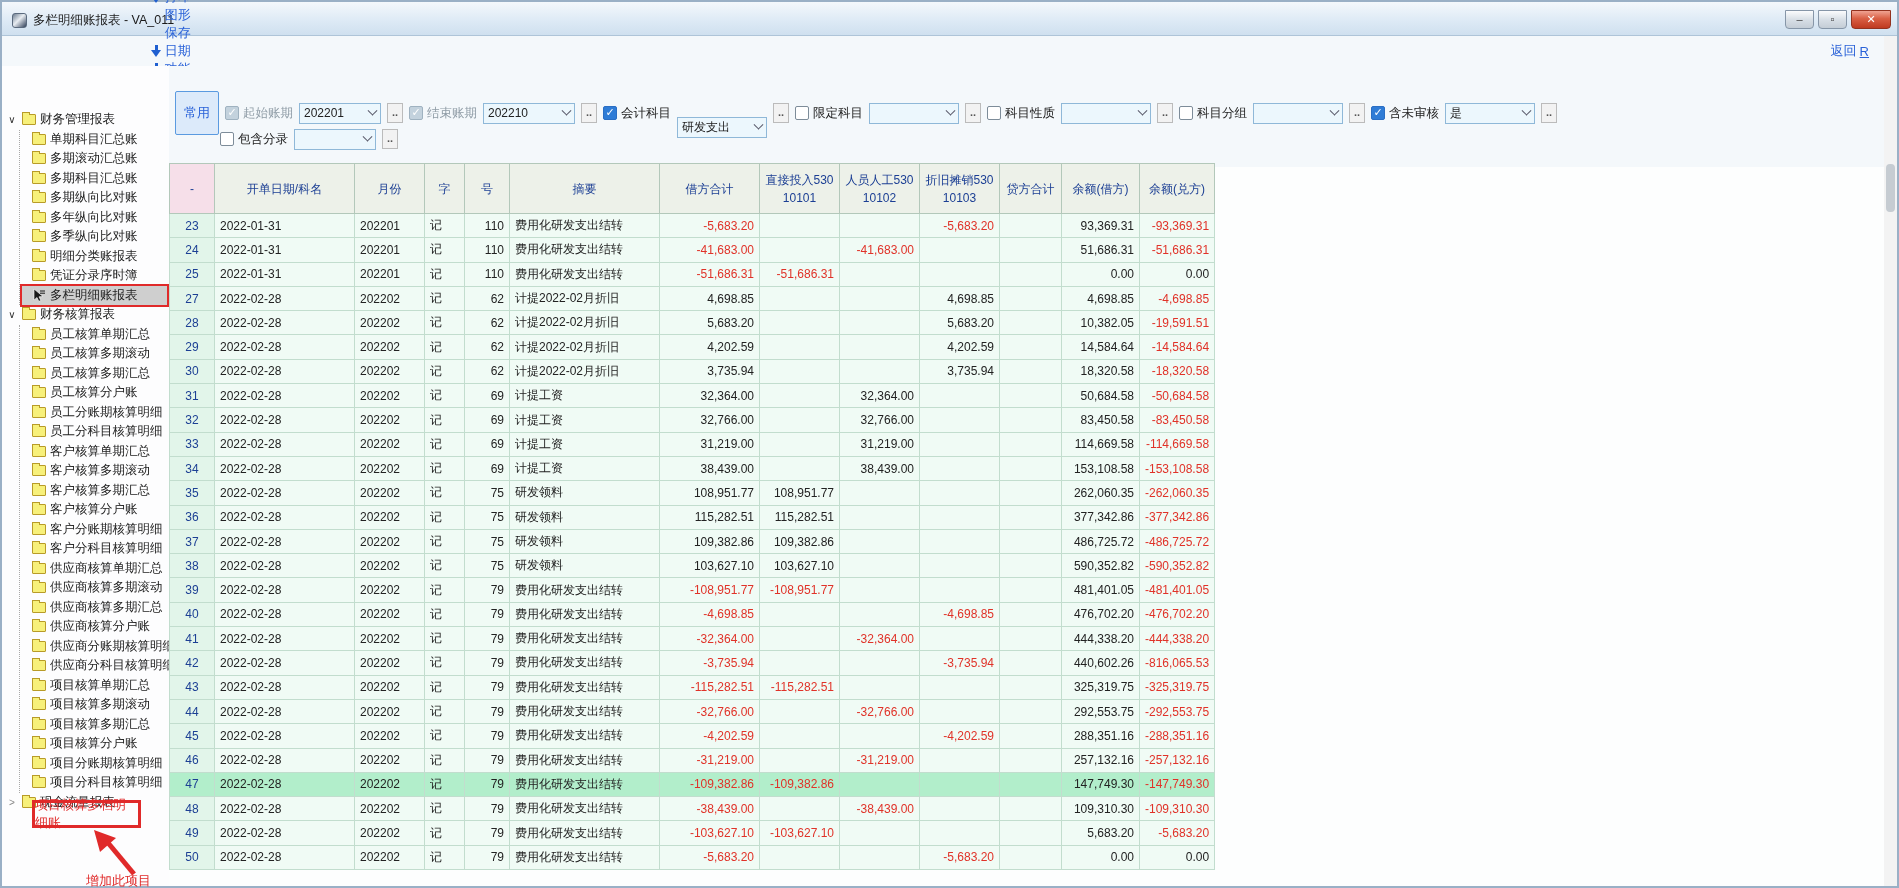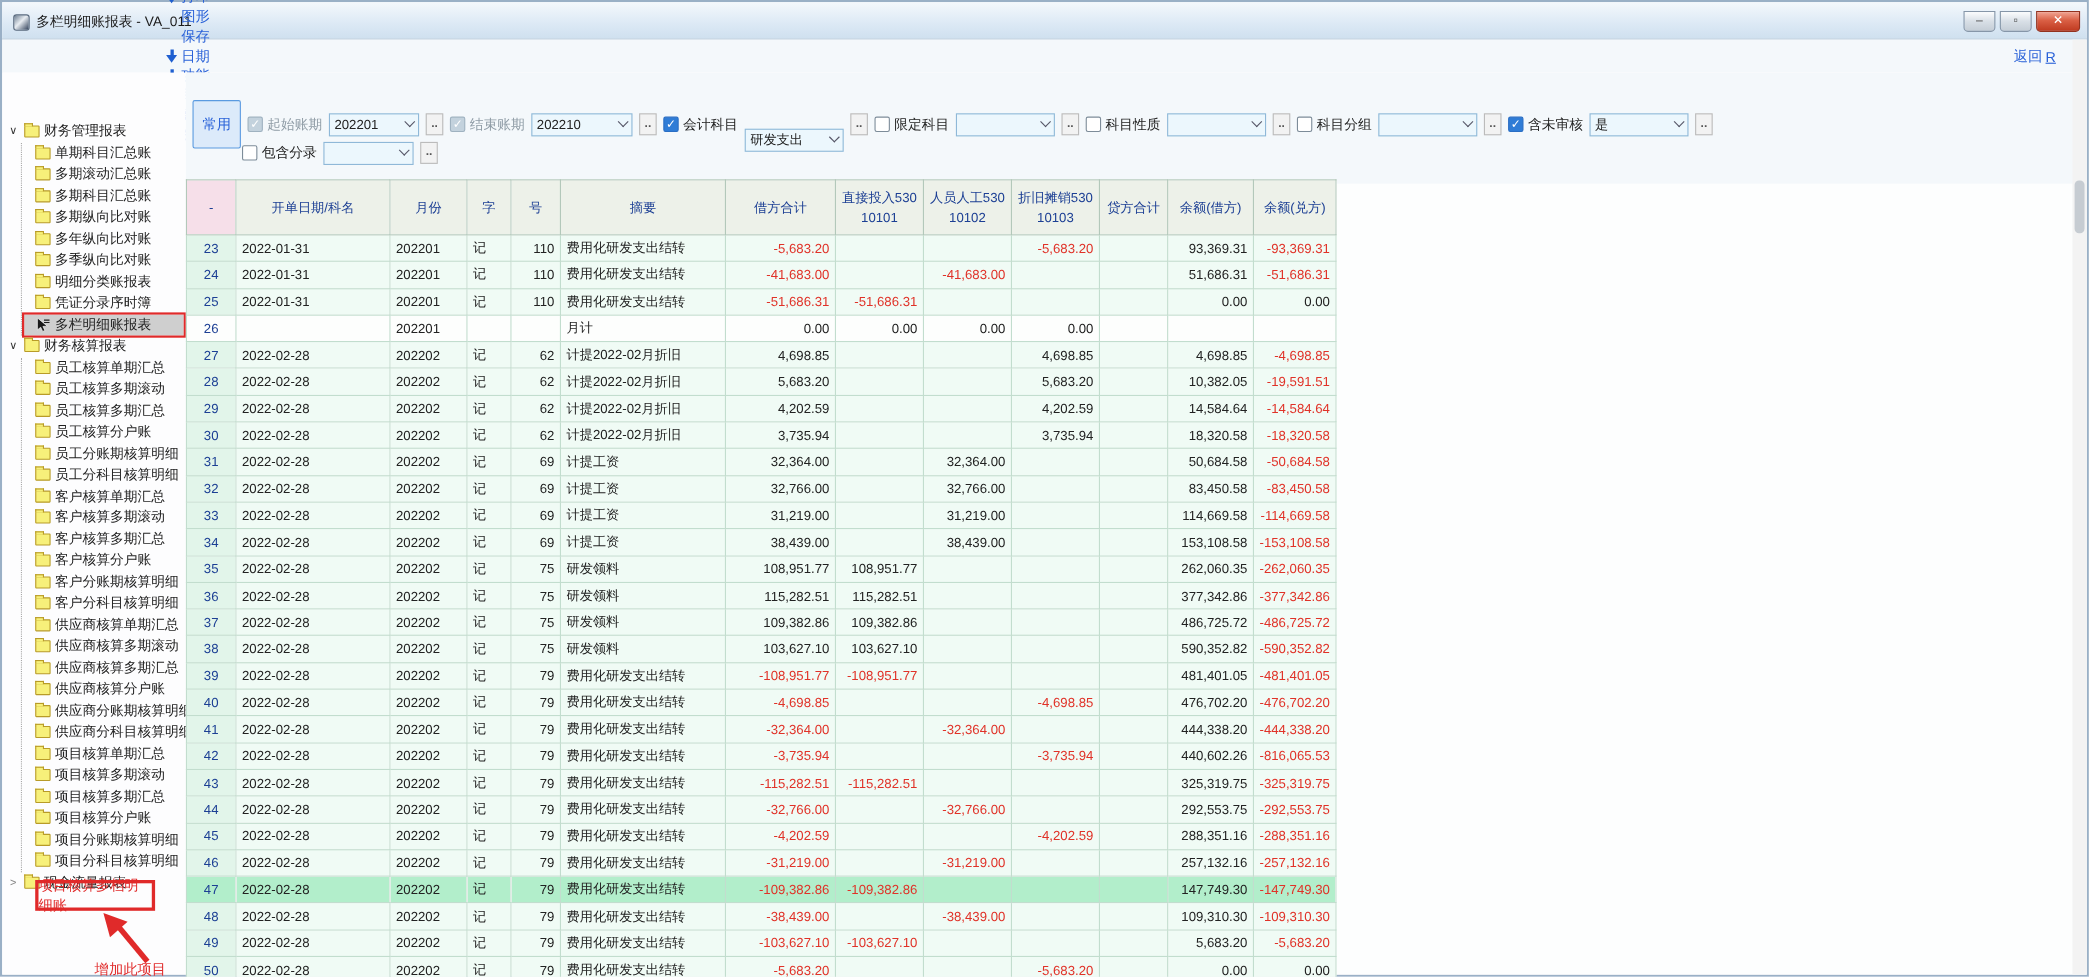--- a/index.html
+++ b/index.html
@@ -482,35 +482,20 @@
               <td class="r">110</td>
               <td>费用化研发支出结转</td>
               <td class="r neg">-51,686.31</td>
               <td class="r neg">-51,686.31</td>
               <td class="r"></td>
               <td class="r"></td>
               <td class="r"></td>
               <td class="r">0.00</td>
               <td class="r">0.00</td>
             </tr>
-            <tr class="white">
-              <td class="rn">26</td>
-              <td></td>
-              <td>202201</td>
-              <td></td>
-              <td class="r"></td>
-              <td>月计</td>
-              <td class="r">0.00</td>
-              <td class="r">0.00</td>
-              <td class="r">0.00</td>
-              <td class="r">0.00</td>
-              <td class="r"></td>
-              <td class="r"></td>
-              <td class="r"></td>
-            </tr>
             <tr>
               <td class="rn">27</td>
               <td>2022-02-28</td>
               <td>202202</td>
               <td>记</td>
               <td class="r">62</td>
               <td>计提2022-02月折旧</td>
               <td class="r">4,698.85</td>
               <td class="r"></td>
               <td class="r"></td>

